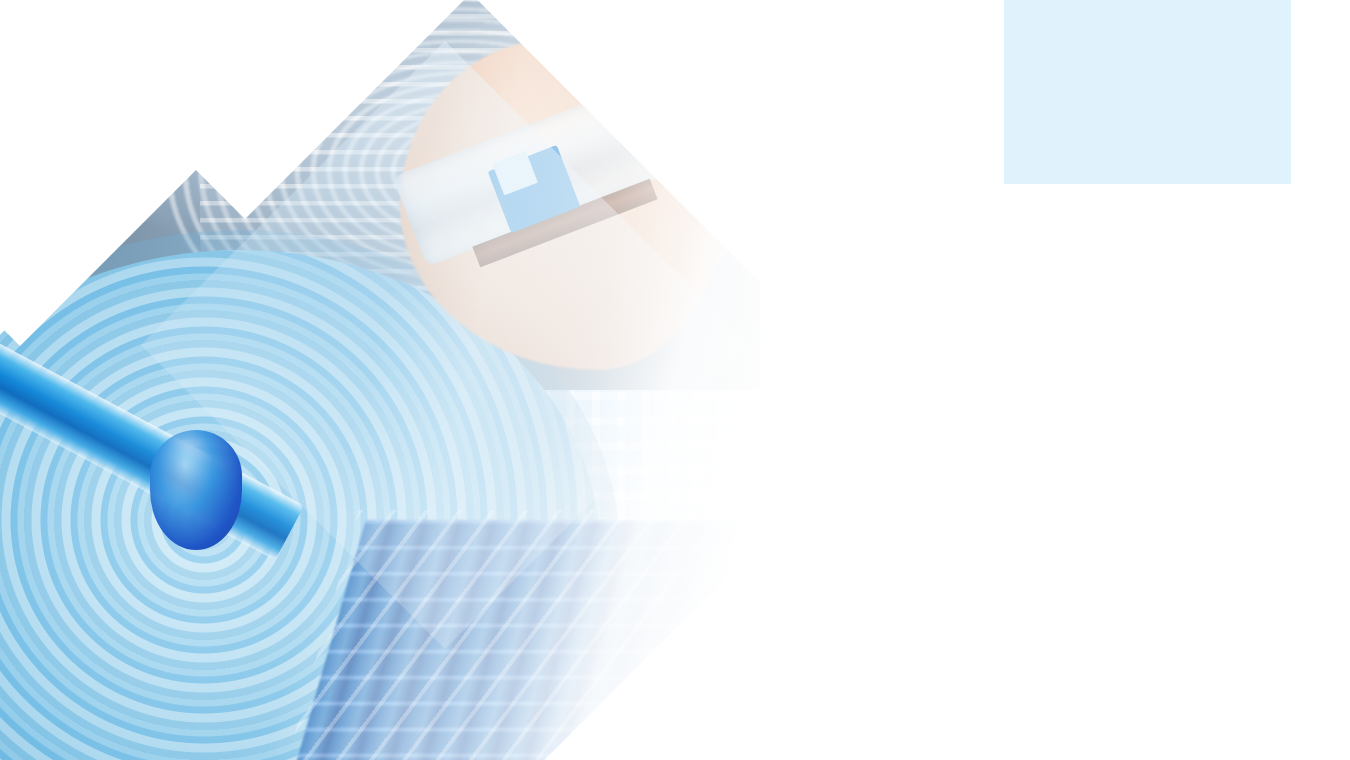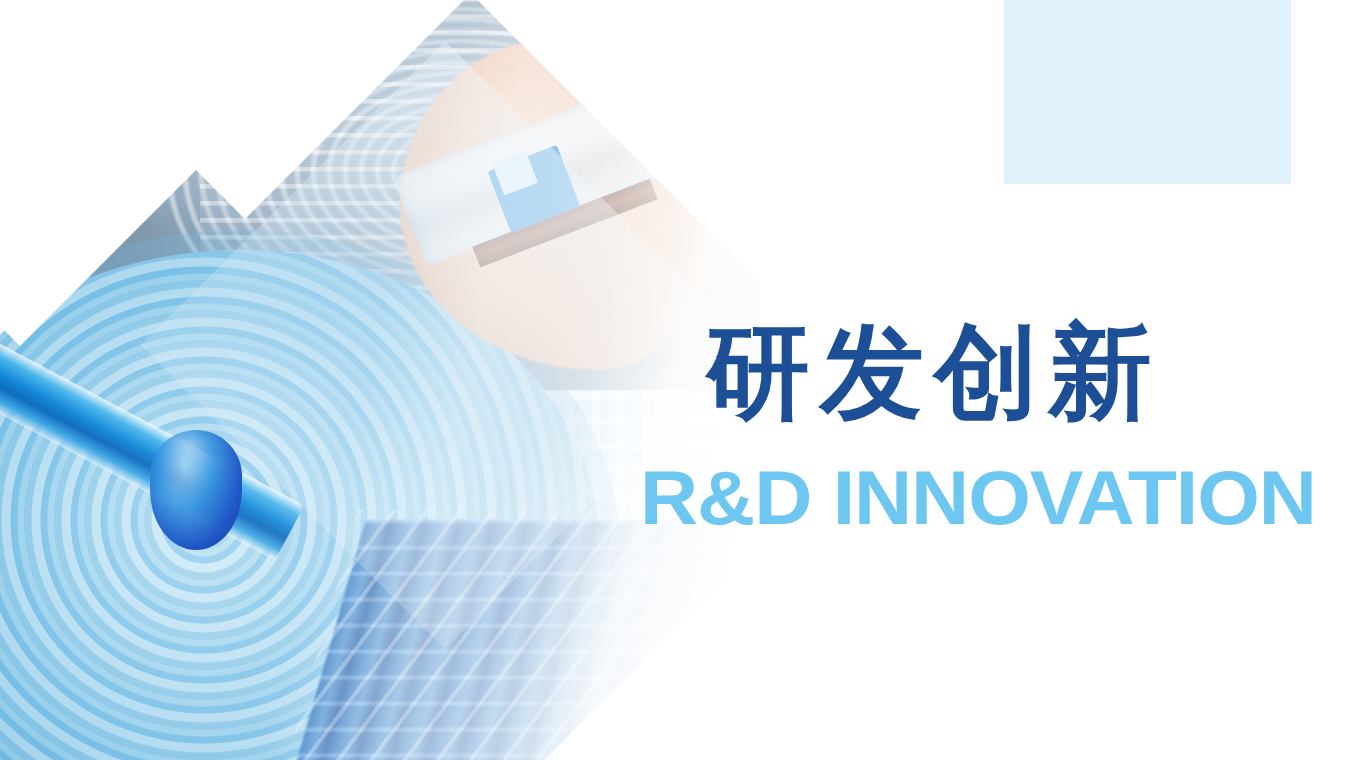--- a/index.html
+++ b/index.html
@@ -333,18 +333,14 @@
   <div class="cut cut-tl"></div>
   <div class="cut cut-tl2"></div>
   <div class="cut cut-mid-left"></div>
   <div class="cut cut-top-right"></div>
   <div class="cut cut-bottom-right"></div>
 
   <div class="logo-plate">
     
   </div>
 
-  <div class="headline">
-    <div class="cn">研发创新</div>
-    <div class="en">R&amp;D INNOVATION</div>
-  </div>
 
 </div>
 
 </body></html>

